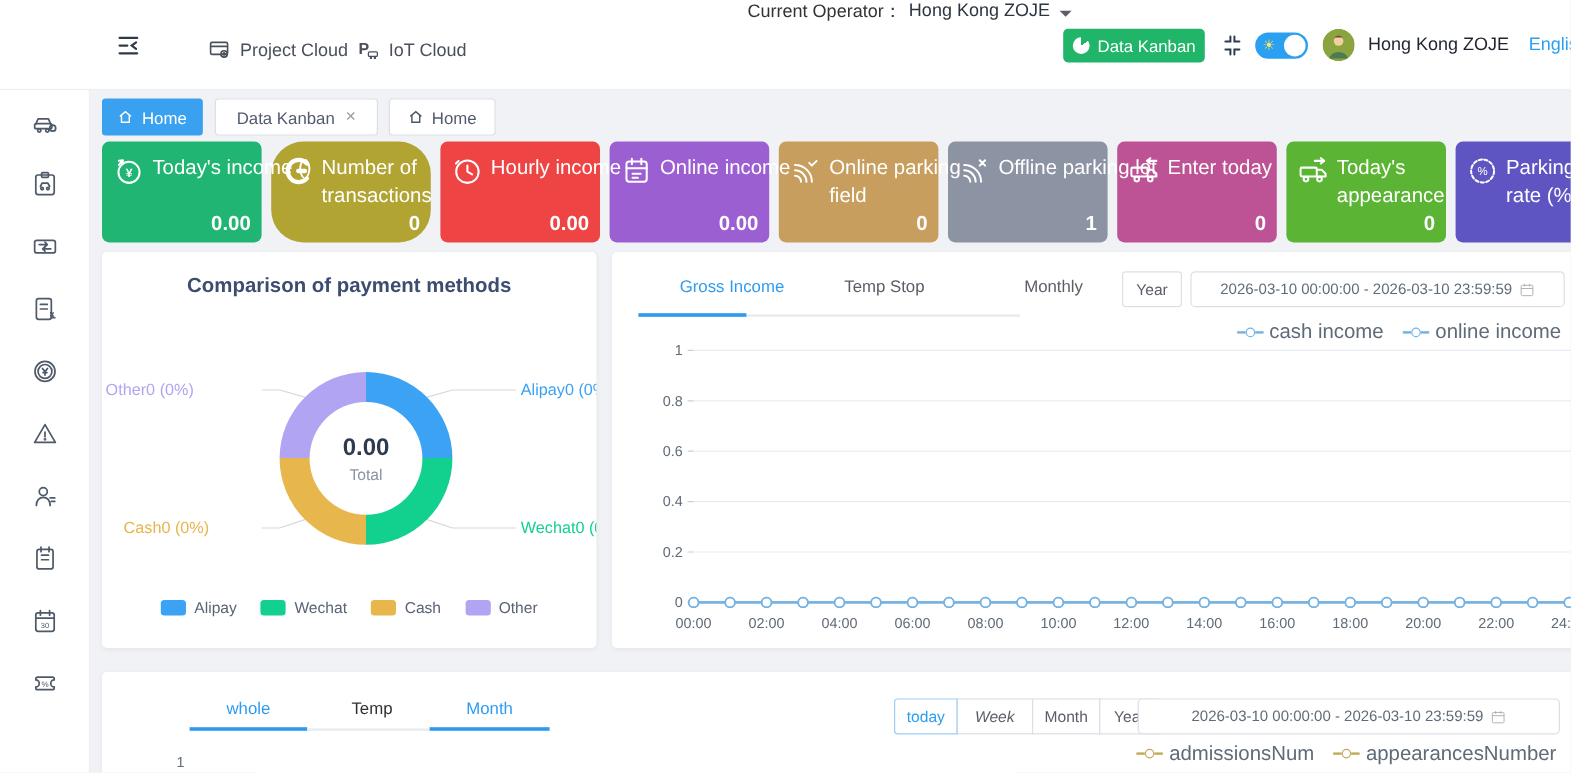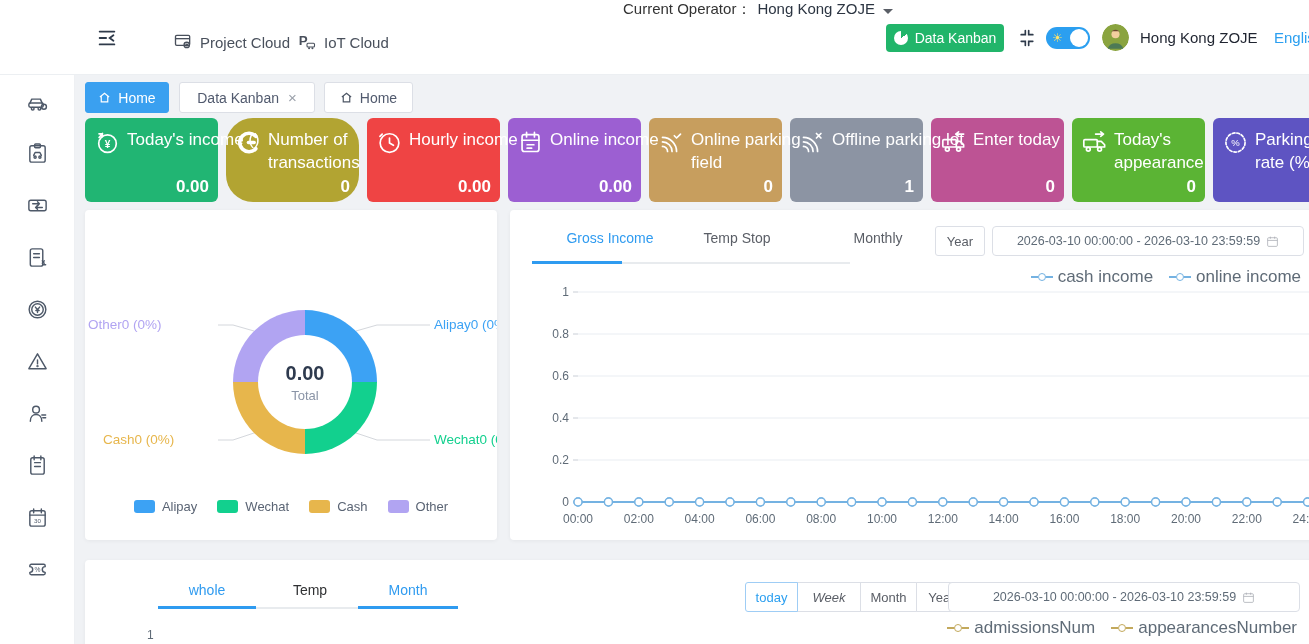--- a/index.html
+++ b/index.html
@@ -311,20 +311,21 @@
     <span class="cicon"><svg viewBox="0 0 24 24" width="27" height="27">
           <circle cx="12" cy="12" r="8.5" stroke-dasharray="2.4 1.7"></circle>
           <text x="12" y="15" text-anchor="middle" font-size="8.5" fill="#fff" stroke="none" font-family="Liberation Sans">%</text>
         </svg></span>
     <span class="clabel">Parking turnover
 rate (%)</span>
     <span class="cvalue"></span>
   </div>
 
   <div class="panel" id="payment-panel">
+    <div class="panel-title">Comparison of payment methods</div>
     <svg width="412" height="330" style="position:absolute;left:0;top:0;">
       <polyline points="271,121 292,115 345,115" fill="none" stroke="#d4d7dc" stroke-width="1"></polyline>
       <polyline points="271,223 292,230 345,230" fill="none" stroke="#d4d7dc" stroke-width="1"></polyline>
       <polyline points="169,223 148,230 133,230" fill="none" stroke="#d4d7dc" stroke-width="1"></polyline>
       <polyline points="169,121 148,115 133,115" fill="none" stroke="#d4d7dc" stroke-width="1"></polyline>
     </svg>
     <div class="donut" style="background: conic-gradient(rgb(60, 162, 244) 0%, rgb(60, 162, 244) 25%, rgb(18, 208, 142) 25%, rgb(18, 208, 142) 50%, rgb(231, 182, 76) 50%, rgb(231, 182, 76) 75%, rgb(177, 164, 242) 75%, rgb(177, 164, 242) 100%);"></div>
     <div class="donut-hole">
       <span class="donut-val">0.00</span>
       <span class="donut-sub">Total</span>

